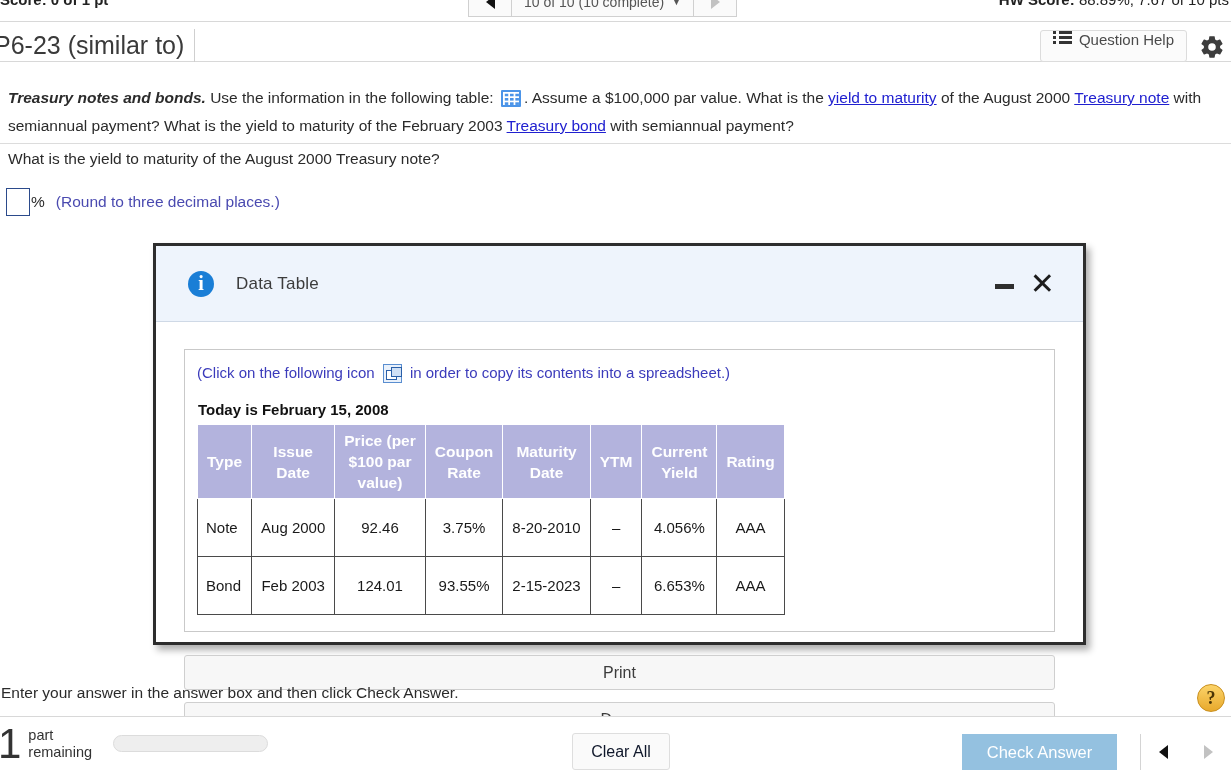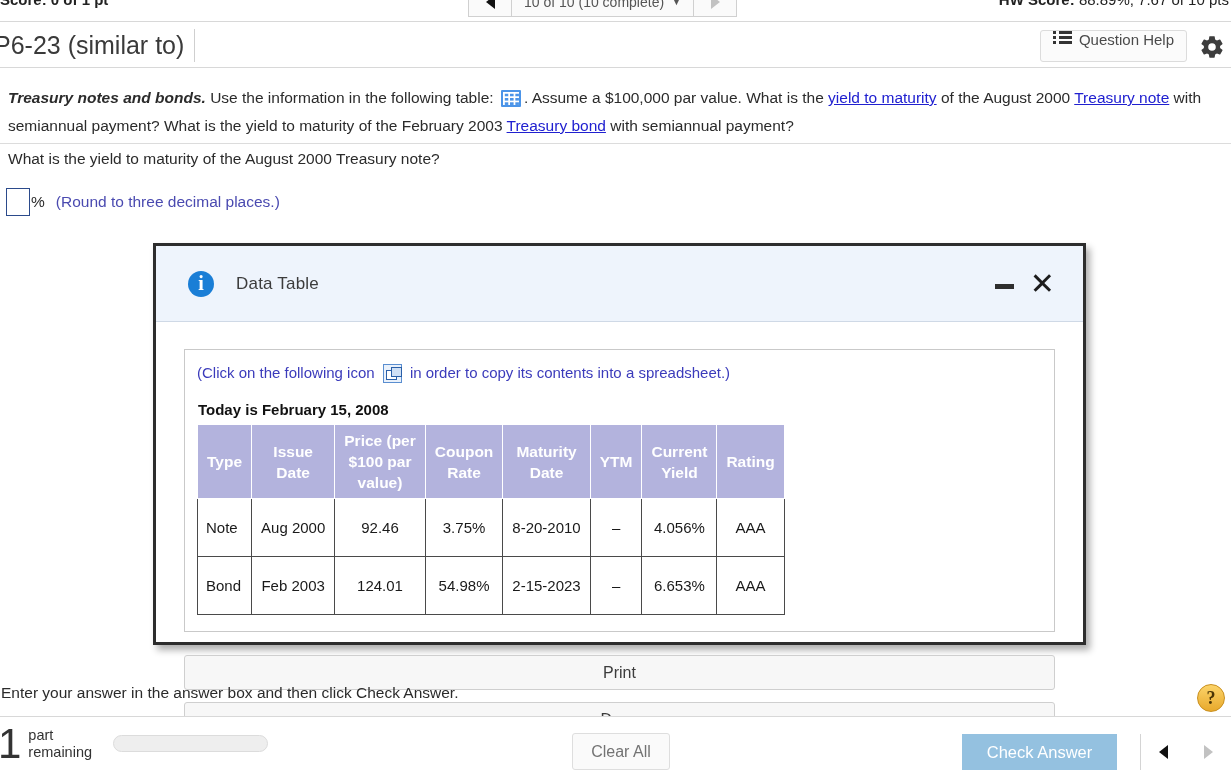--- a/index.html
+++ b/index.html
@@ -38,21 +38,21 @@
     border: 1px solid #d0d0d0; border-left: none; border-right: none;
     background: #fafafa; padding: 0 12px; display: flex; align-items: center;
     justify-content: center; font-size: 14px; color: #555; white-space: nowrap;
   }
   .pager-mid .caret { margin-left: 8px; font-size: 9px; }
   .tri-left { width:0;height:0;border-top:7px solid transparent;border-bottom:7px solid transparent;border-right:9px solid #111; }
   .tri-right-gray { width:0;height:0;border-top:7px solid transparent;border-bottom:7px solid transparent;border-left:9px solid #c2c2c2; }
 
   
   .qtitle-row {
-    position: absolute; left: 0; top: 23px; width: 1231px; height: 45px;
+    position: absolute; left: 0; top: 23px; width: 1231px; height: 39px;
     border-bottom: 1px solid #d8d8d8; background: #fff;
   }
   .qtitle {
     position: absolute; left: -6px; top: 6px;
     font-size: 25px; color: #3a3a3a; white-space: nowrap;
     padding-right: 10px; border-right: 1px solid #cfcfcf; height: 33px;
     line-height: 33px;
   }
   .qhelp-btn {
     position: absolute; right: 44px; top: 7px; height: 32px;
@@ -174,21 +174,21 @@
   .parts-num { font-size: 42px; color: #333; line-height: 1; margin-left: -2px; }
   .parts-label { font-size: 14.5px; color: #333; line-height: 17px; margin-left: 7px; }
   .progress-track {
     width: 155px; height: 17px; background: #eeeeee; border: 1px solid #dcdcdc;
     border-radius: 9px; margin-left: 21px; overflow: hidden;
   }
   .progress-fill { width: 50%; height: 100%; background: #3f8ecd; border-radius: 9px 0 0 9px; }
   .clear-all {
     position: absolute; left: 572px; top: 733px; width: 98px; height: 37px;
     border: 1px solid #dedede; border-radius: 3px; background: #fafafa;
-    color: #737373; font-size: 16px; cursor: pointer;
+    color: #0f172a; font-size: 16px; cursor: pointer;
     font-family: "Liberation Sans", sans-serif;
   }
   .check-answer {
     position: absolute; right: 114px; top: 734px; width: 155px; height: 36px;
     background: #94c1e0; border: none; color: #ffffff; font-size: 16.5px;
     cursor: pointer; font-family: "Liberation Sans", sans-serif;
   }
   .nav-group {
     position: absolute; right: 0; top: 734px; display: flex; align-items: center;
     height: 36px; border-left: 1px solid #d4d4d4;
@@ -303,21 +303,21 @@
                 <td>3.75%</td>
                 <td>8-20-2010</td>
                 <td>–</td>
                 <td>4.056%</td>
                 <td>AAA</td>
               </tr>
               <tr>
                 <td class="type-cell">Bond</td>
                 <td>Feb 2003</td>
                 <td>124.01</td>
-                <td>54.98%</td>
+                <td>93.55%</td>
                 <td>2-15-2023</td>
                 <td>–</td>
                 <td>6.653%</td>
                 <td>AAA</td>
               </tr>
             </tbody>
         </table>
       </div>
       <div class="modal-btns">
         <button class="mbtn">Print</button>

